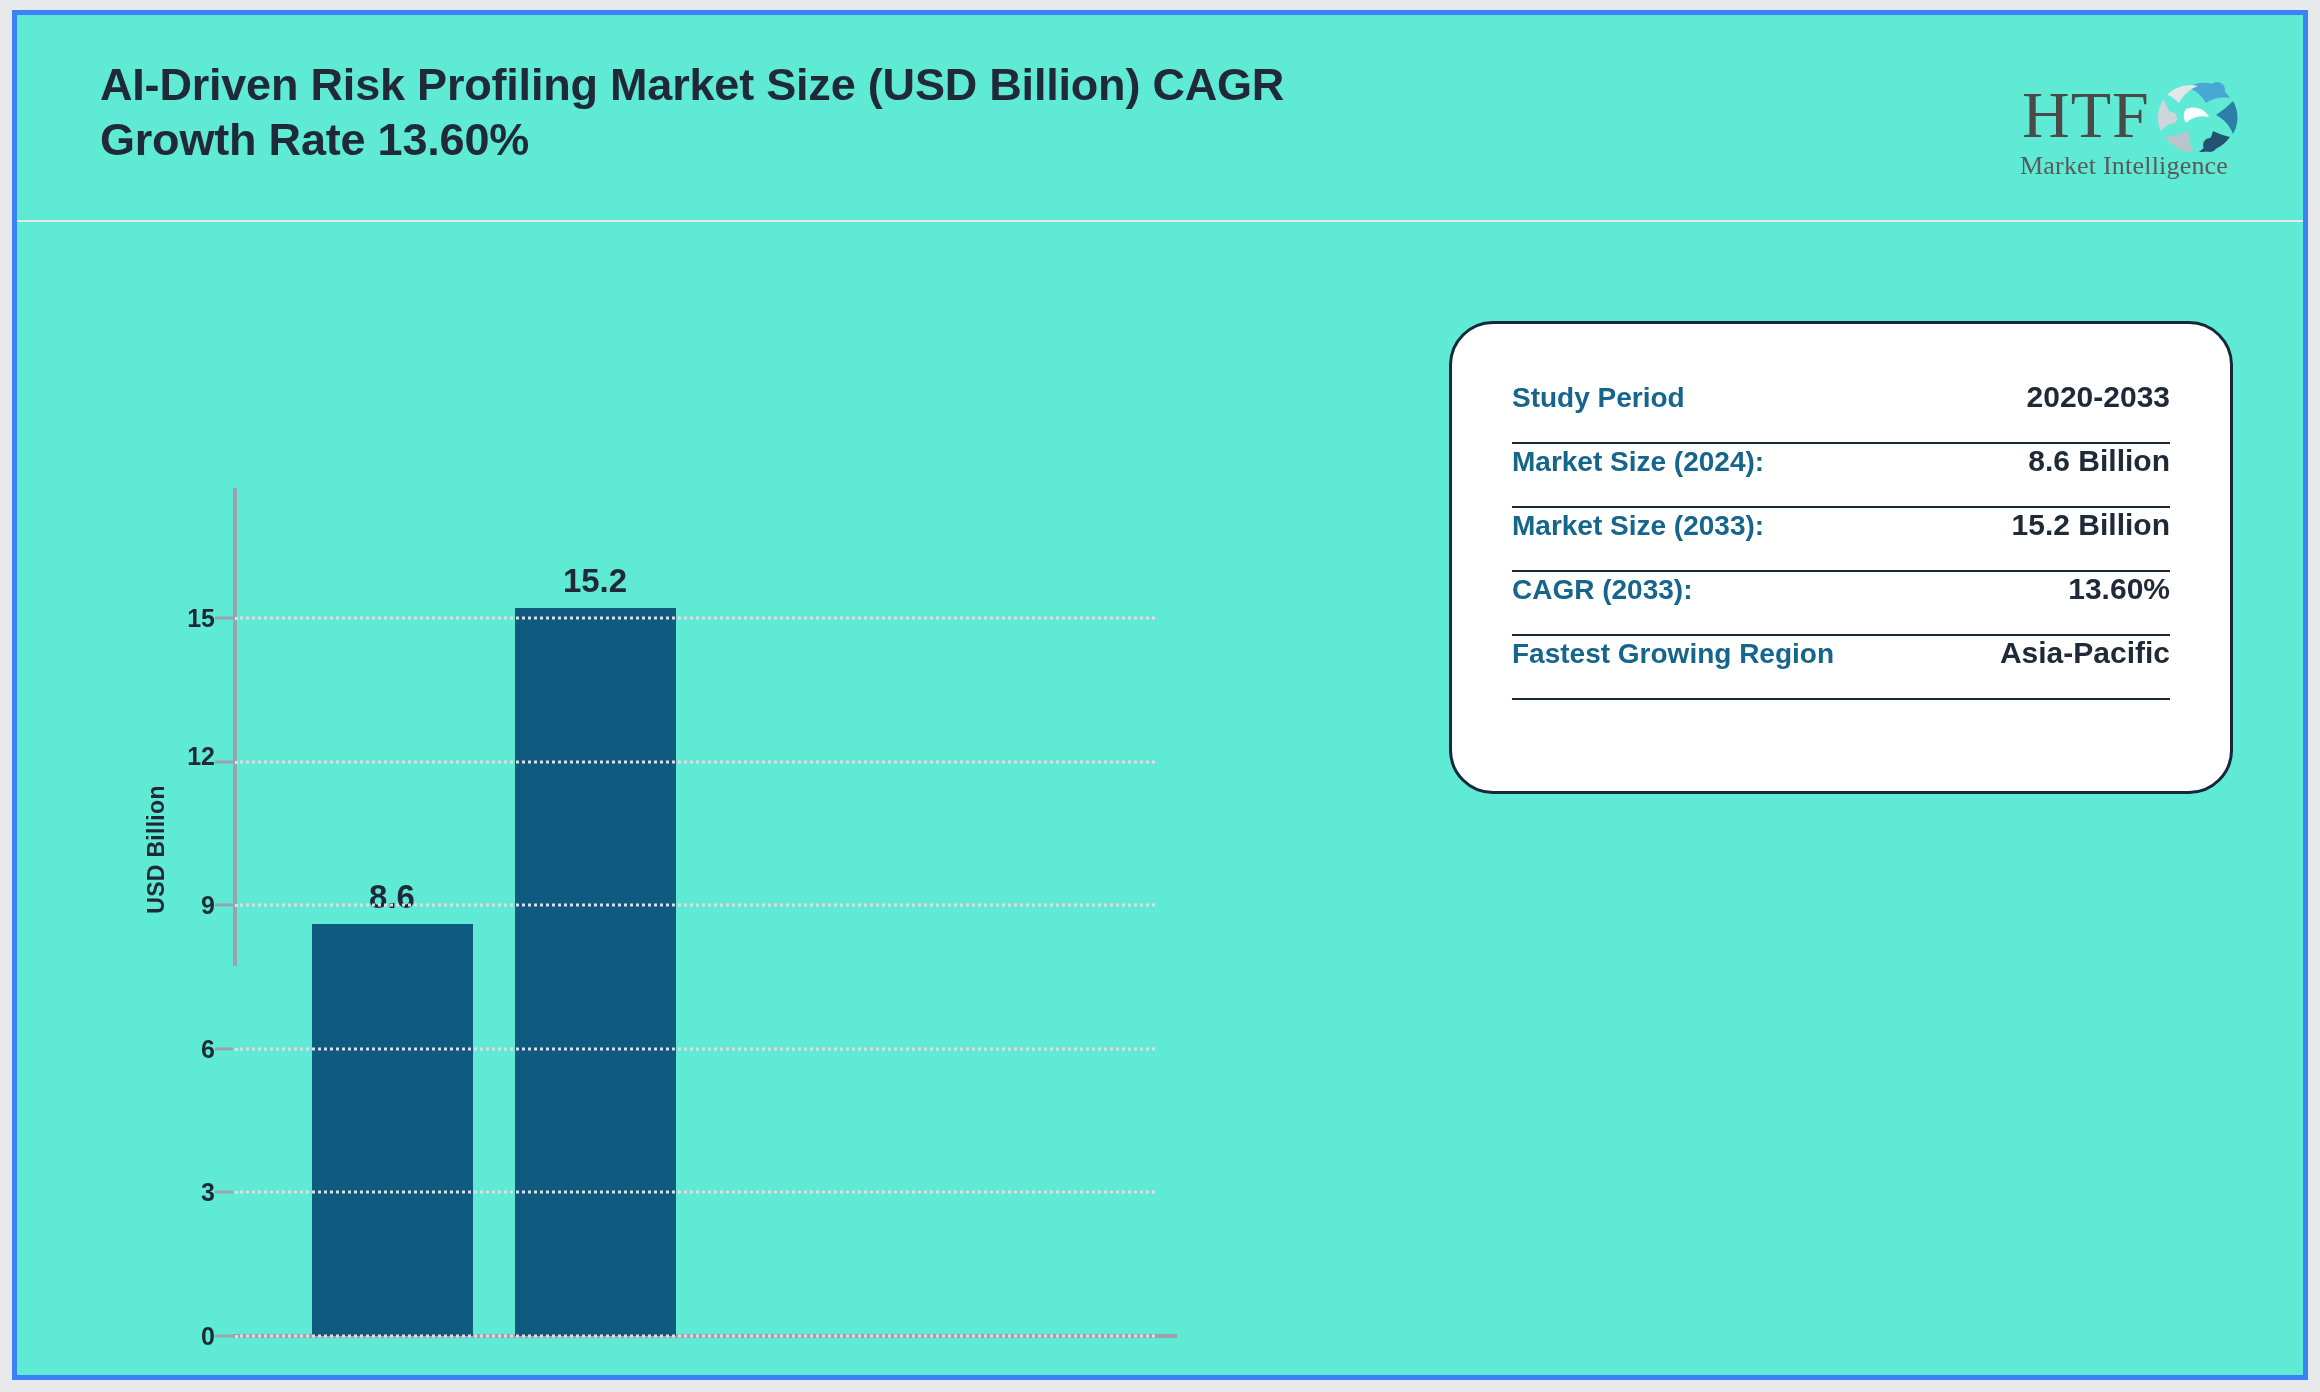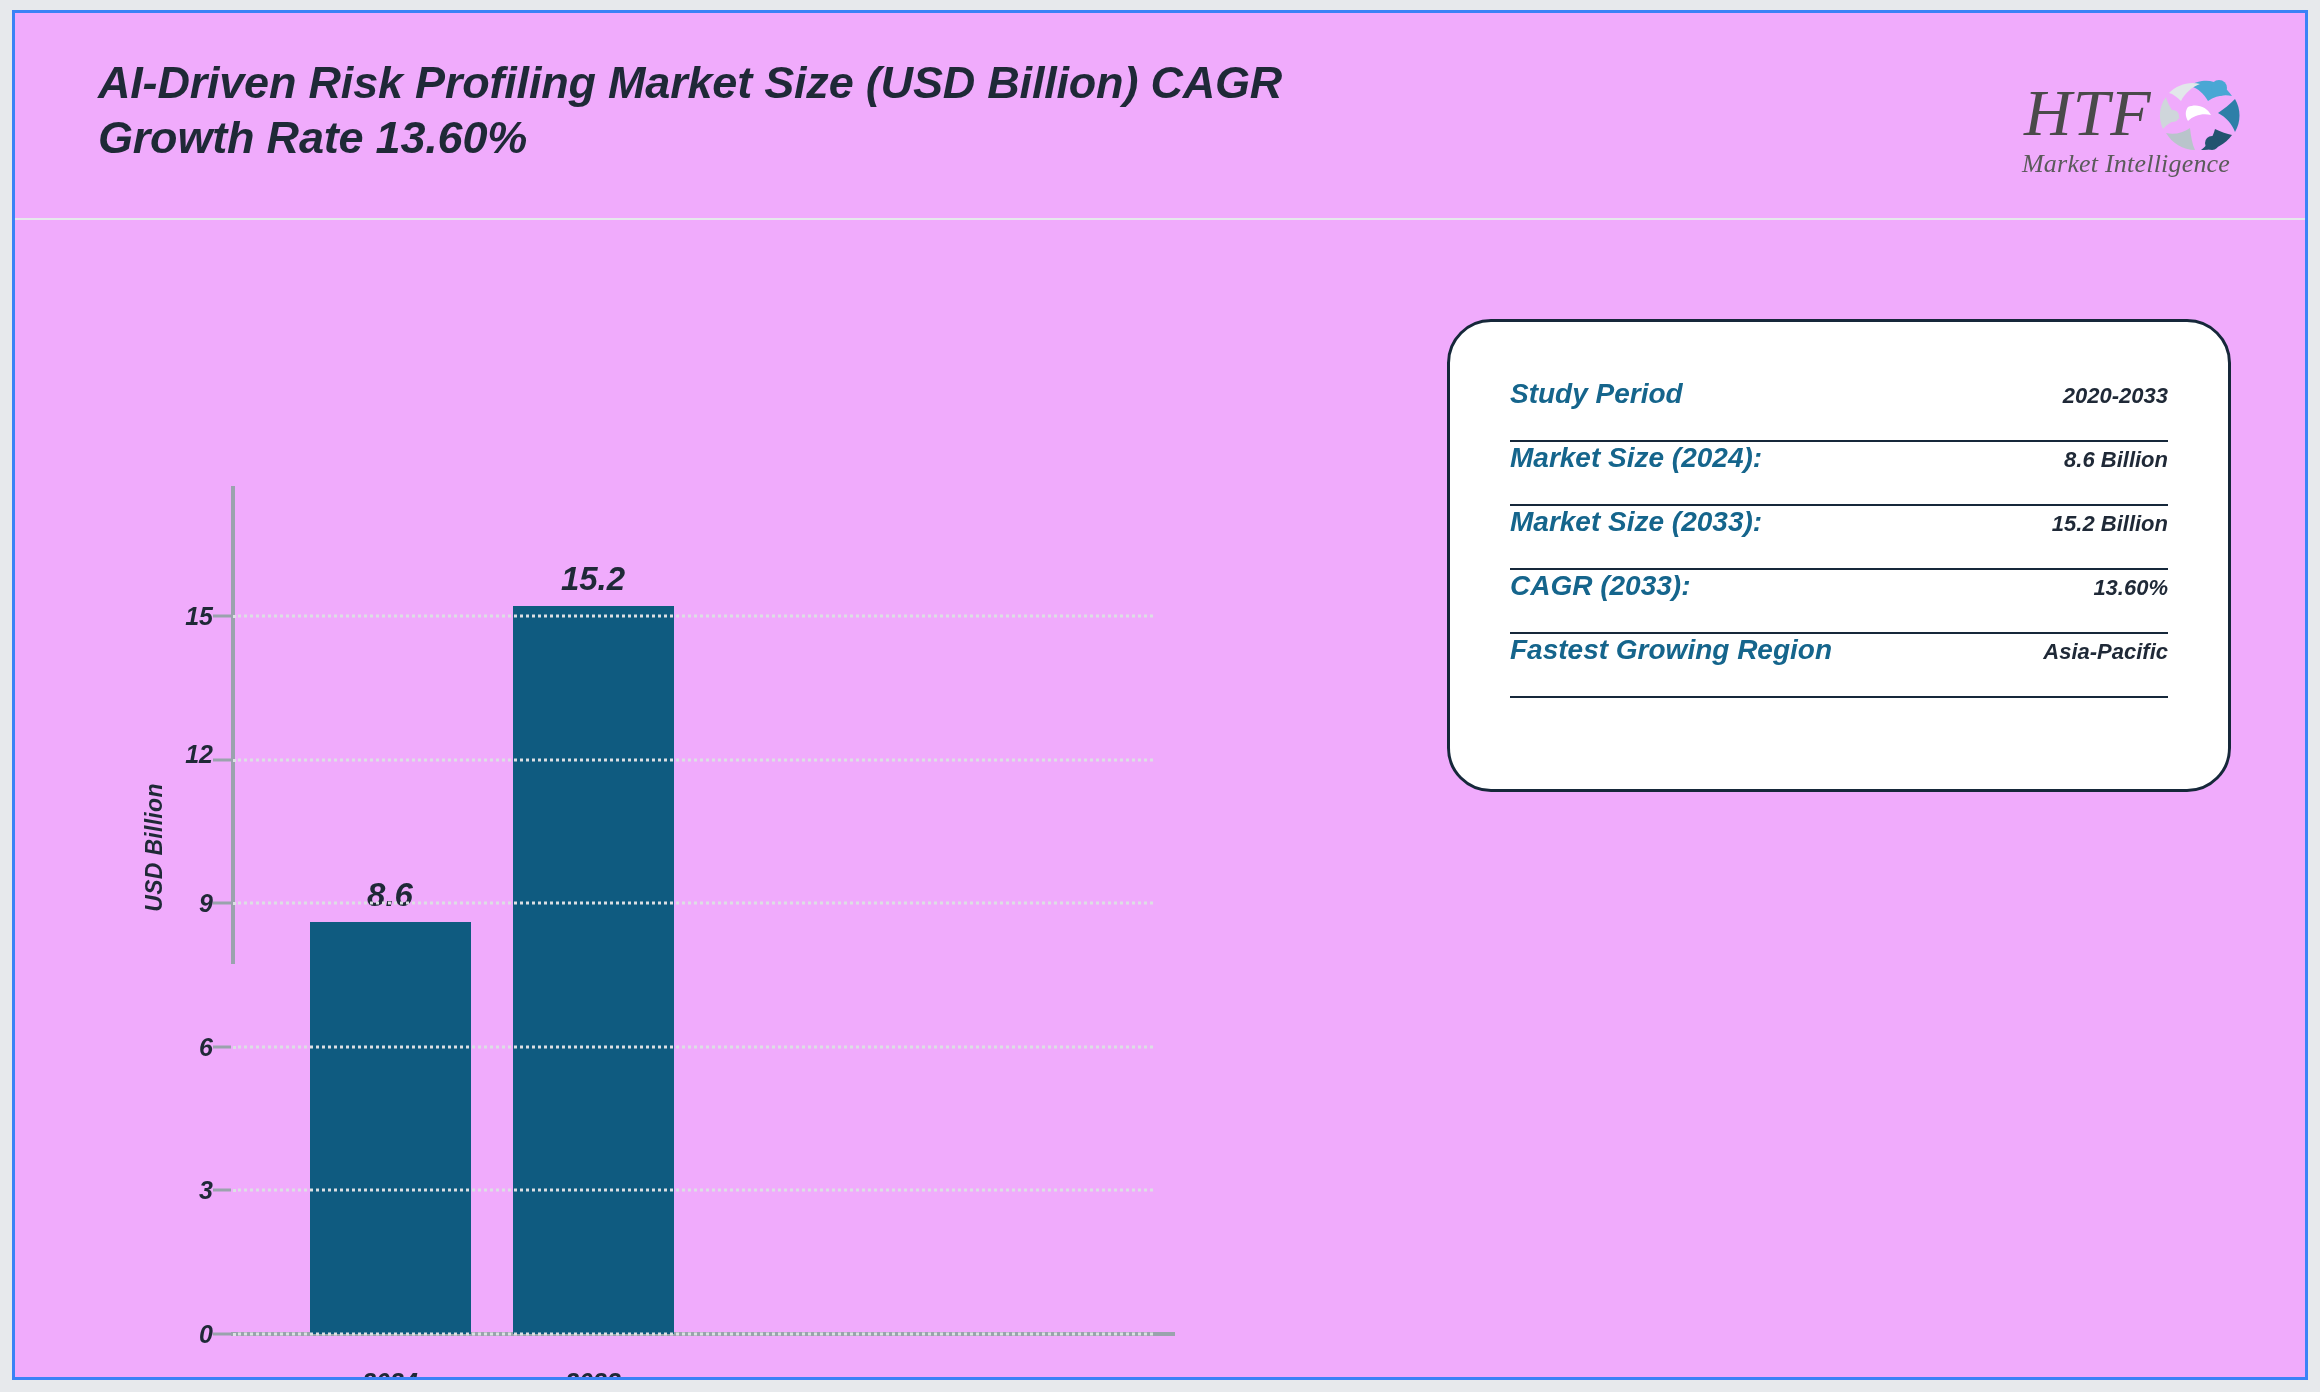--- a/index.html
+++ b/index.html
@@ -16,24 +16,23 @@
     width: 2320px;
     height: 1392px;
     background: #e7e9ec;
     padding: 10px 12px 12px 12px;
   }
 
   #infographic {
     position: relative;
     width: 2296px;
     height: 1370px;
-    background: #f0abfc;
-    border: 3px solid #3b82f6;
+    background: #5eead4;
+    border: 5px solid #3b82f6;
     overflow: hidden;
-    font-style: italic;
   }
 
   
   #header {
     position: relative;
     height: 207px;
     border-bottom: 2px solid #e6e8ec;
   }
 
   #chart-title {
@@ -239,21 +238,21 @@
   }
 
   .kv-key {
     font-size: 28px;
     font-weight: bold;
     color: #15658c;
     white-space: nowrap;
   }
 
   .kv-val {
-    font-size: 22px;
+    font-size: 30px;
     font-weight: bold;
     color: #1f2937;
     white-space: nowrap;
     text-align: left;
   }
 </style>
 </head>
 <body>
 
 <div id="page">

